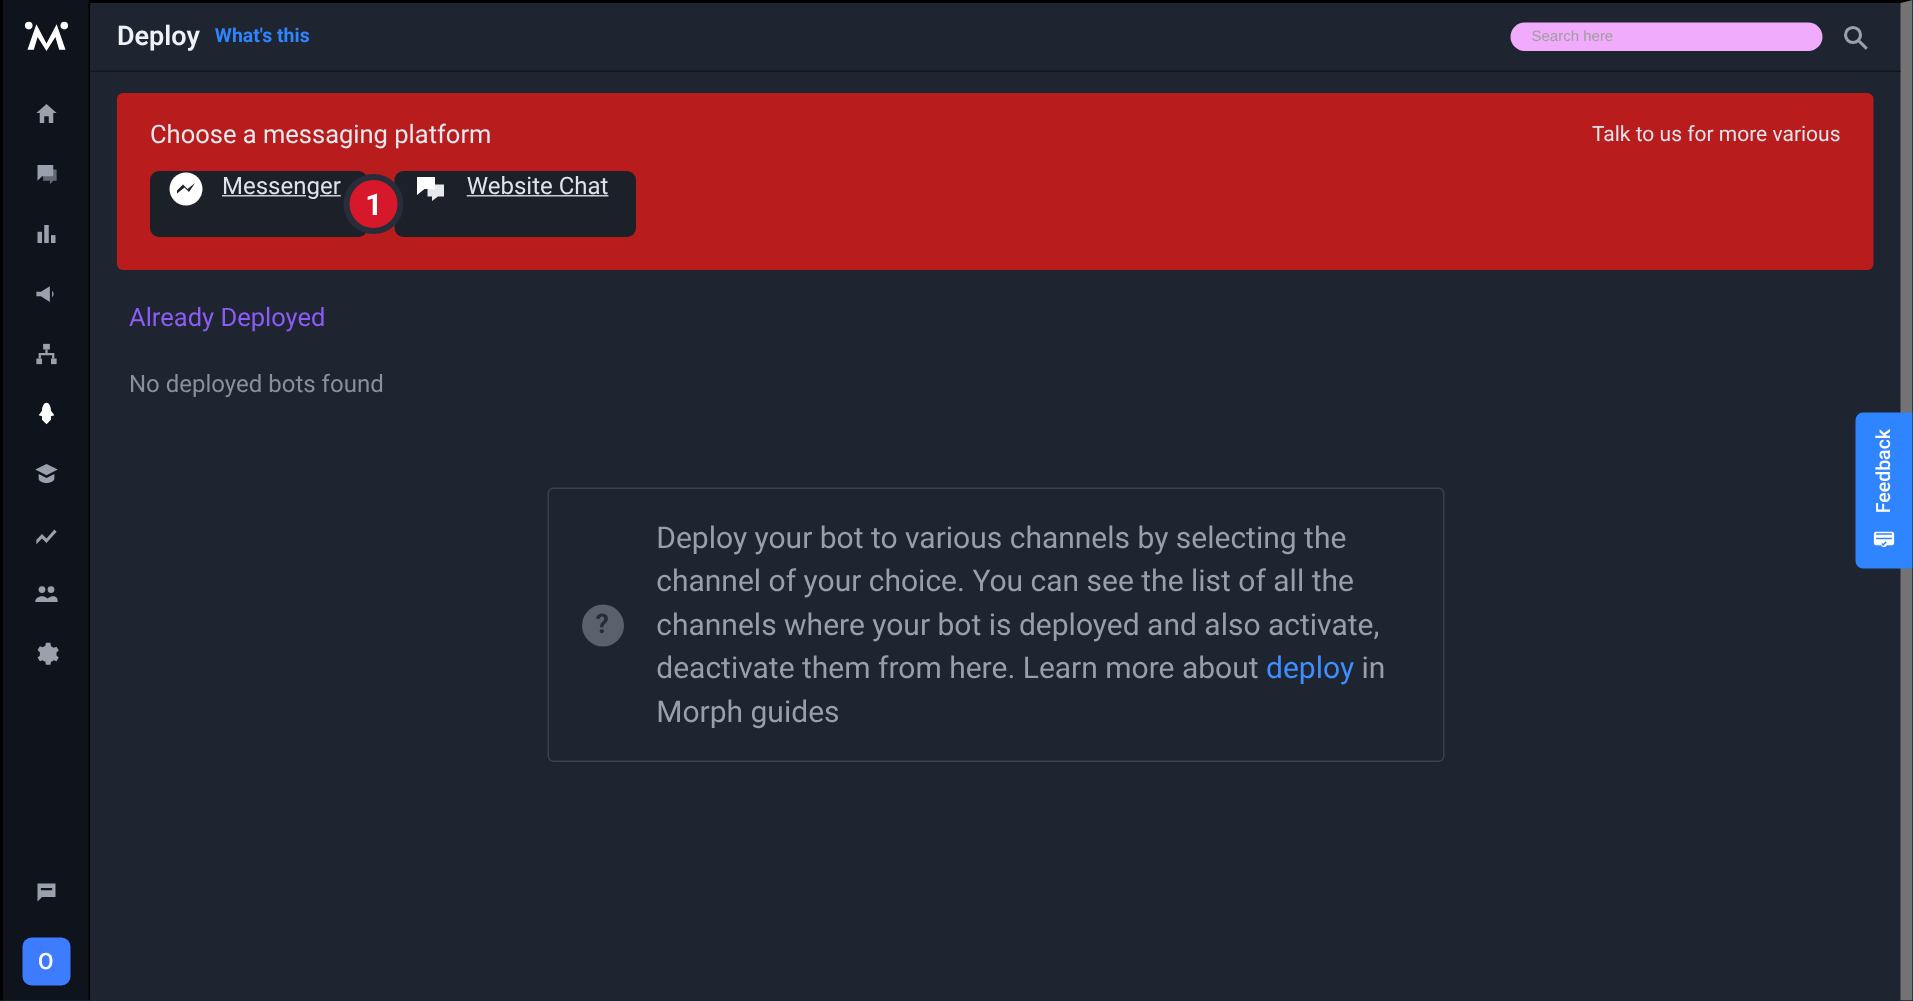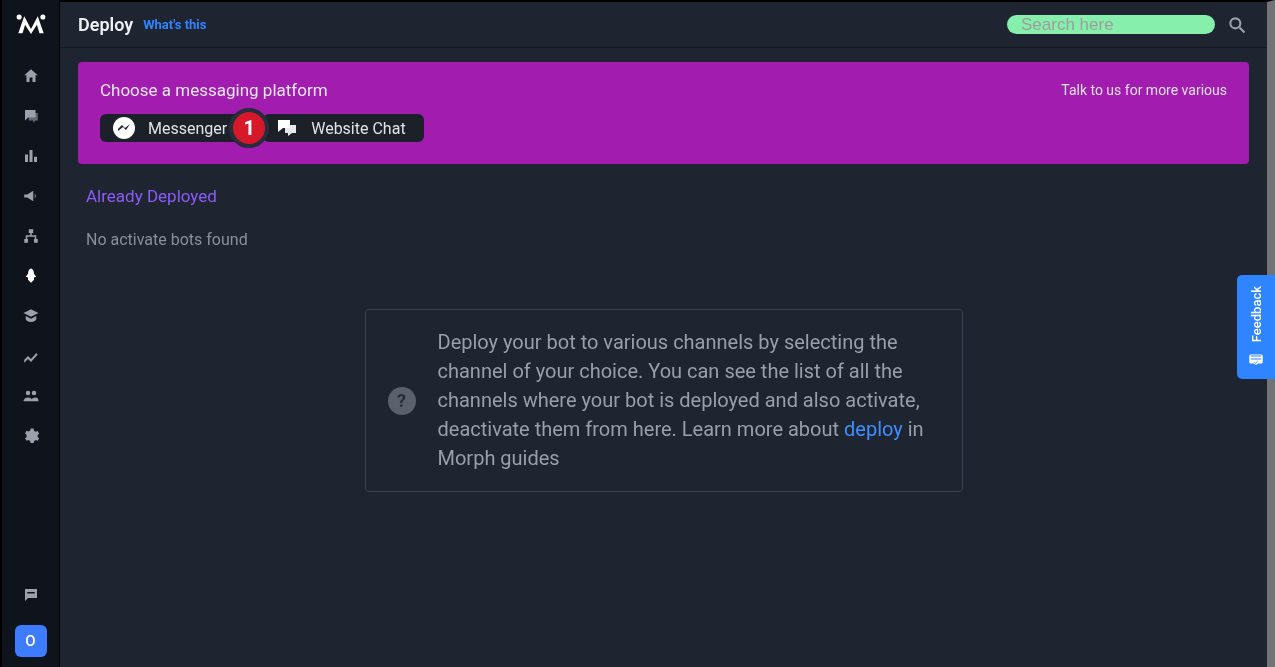--- a/index.html
+++ b/index.html
@@ -82,37 +82,37 @@
     .topbar-spacer { flex: 1; }
     .search-wrap {
       display: flex; align-items: center;
       gap: 10px;
     }
     .search-input {
       width: 208px; height: 19px;
       border-radius: 15px;
       border: none;
       padding: 0 14px;
-      font-size: 17px;
+      font-size: 10px;
       color: #555;
-      background: #86efac;
+      background: #f0abfc;
       outline: none;
     }
     .search-input::placeholder { color: #9e9e9e; }
     .search-btn {
       width: 24px; height: 24px;
       color: #9aa1ad;
       cursor: pointer;
       display: flex; align-items: center; justify-content: center;
     }
     .search-btn svg { width: 20px; height: 20px; }
     
     .panel {
       margin: 14px 18px 0 18px;
-      background: #a21caf;
+      background: #b91c1c;
       border-radius: 4px;
       padding: 18px 22px 22px 22px;
     }
     .panel-header {
       display: flex; align-items: center; justify-content: space-between;
       margin-bottom: 14px;
     }
     .panel-title {
       color: #e6e9ee;
       font-size: 17px;
@@ -120,28 +120,29 @@
     }
     .talk-link {
       color: #dfe3ea;
       font-size: 14px;
       cursor: pointer;
     }
     .platform-row {
       display: flex; gap: 10px;
     }
     .platform-card {
-      height: 28px;
+      height: 44px;
       background: #1b2029;
       border-radius: 6px;
-      display: flex; align-items: center;
+      display: flex; 
       padding: 0 18px 0 12px;
       gap: 12px;
       cursor: pointer;
       position: relative;
+      text-decoration: underline;
     }
     .platform-icon {
       width: 24px; height: 24px;
       display: flex; align-items: center; justify-content: center;
     }
     .platform-label {
       color: #dfe3ea; font-size: 16px;
     }
     .red-badge {
       position: absolute;
@@ -333,21 +334,21 @@
               <path d="M10 9h11v8h-4l-4 3v-3h-3z" fill="#fff" opacity=".9"></path>
             </svg>
         </div>
         <span class="platform-label">Website Chat</span>
       </div>
     </div>
   </div>
 
   <div class="section">
     <div class="section-title">Already Deployed</div>
-    <div class="empty-text">No activate bots found</div>
+    <div class="empty-text">No deployed bots found</div>
   </div>
 
   <div class="help-box">
     <div class="help-icon">?</div>
     <div class="help-text">
       <span>Deploy your bot to various channels by selecting the channel of your choice. You can see the list of all the channels where your bot is deployed and also activate, deactivate them from here. Learn more about </span><span class="help-link">deploy</span><span> in Morph guides</span>
     </div>
   </div>
 </div>
 

